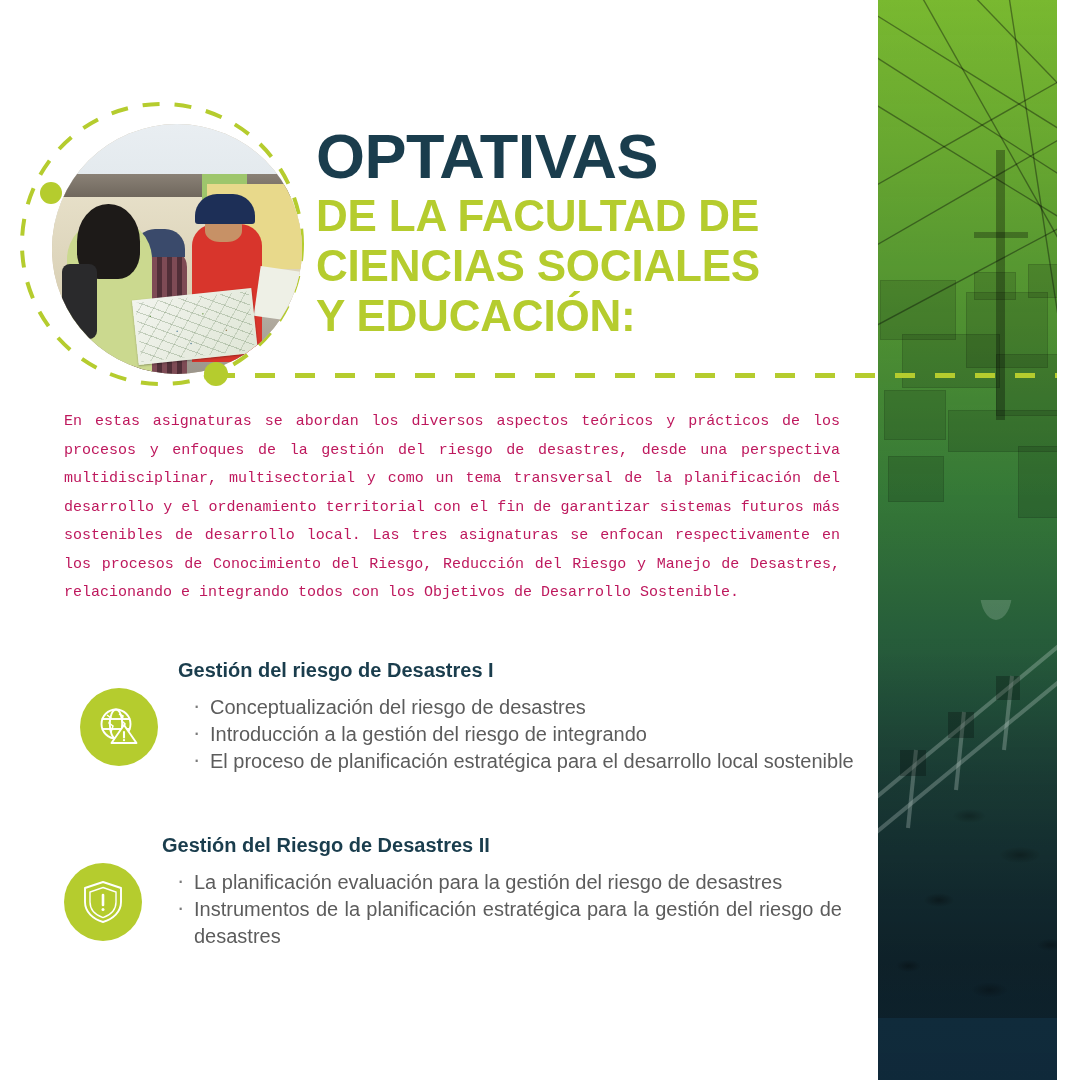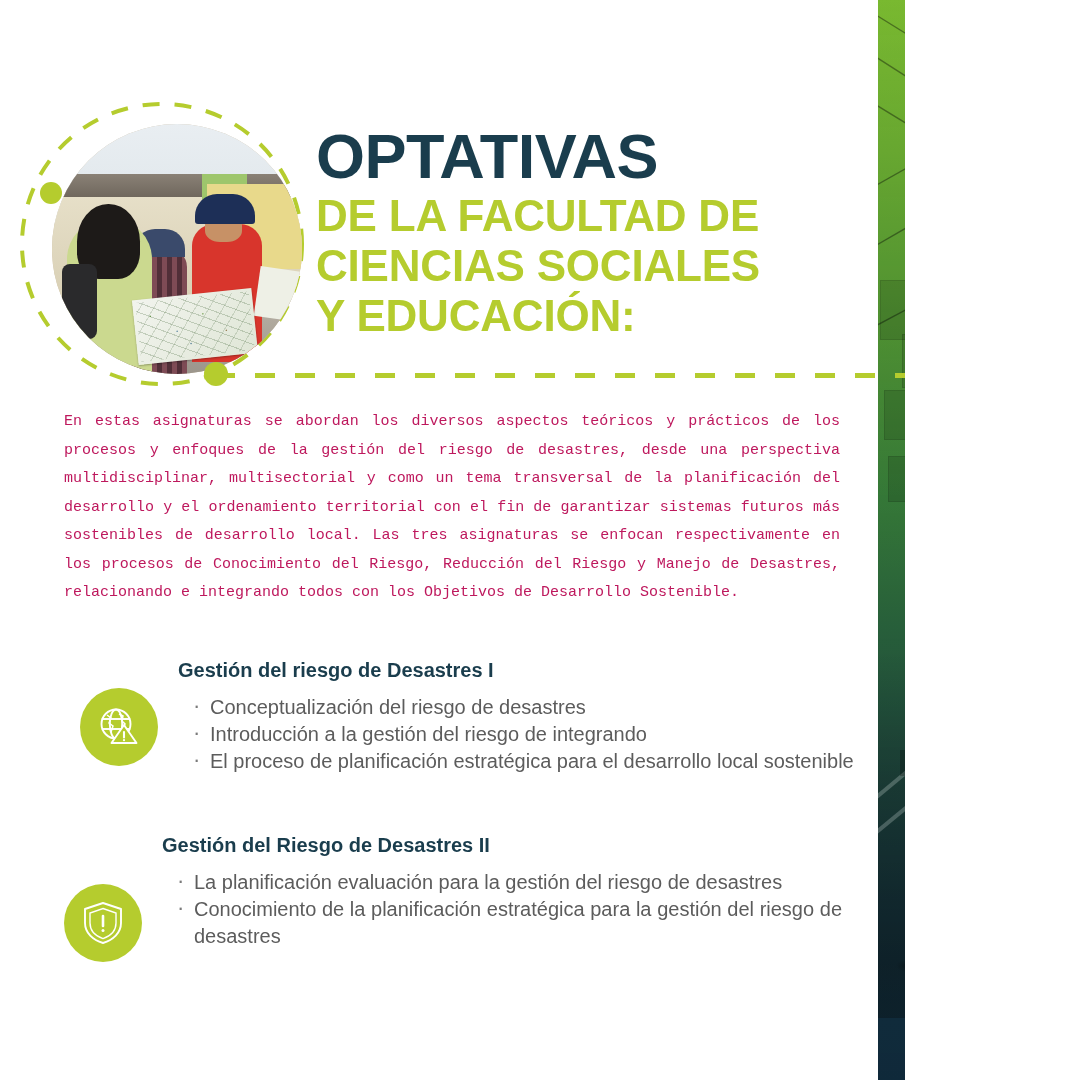--- a/index.html
+++ b/index.html
@@ -3,21 +3,21 @@
 <meta charset="utf-8">
 <style>
   html,body{margin:0;padding:0;}
   body{
     width:1081px;height:1080px;
     background:#ffffff;
     font-family:"Liberation Sans", sans-serif;
     overflow:hidden;
     position:relative;
   }
-  #poster{position:relative;width:905px;height:1080px;background:#fff;overflow:hidden;}
+  #poster{position:relative;width:1057px;height:1080px;background:#fff;overflow:hidden;}
 
   
   .right-panel{
     position:absolute;left:878px;top:0;width:203px;height:1080px;overflow:hidden;
   }
   .rp-photo{position:absolute;inset:0;}
   
   .rp-sky{
     position:absolute;left:0;top:0;width:100%;height:100%;
     background:linear-gradient(180deg,#8cc63e 0%,#79b53c 14%,#5d9e3c 30%,#3f8541 46%,#2f6a47 60%,#27544c 72%,#1f4450 85%,#17394d 100%);
@@ -116,21 +116,21 @@
   .para{
     position:absolute;left:64px;top:408px;width:776px;
     font-size:15px;line-height:28.5px;color:#be185d;
     text-align:justify;
     font-family:Liberation Mono, monospace;
   }
 
   
   .section{position:absolute;display:flex;align-items:flex-start;}
   .sec1{left:80px;top:658px;width:790px;}
-  .sec2{left:64px;top:833px;width:790px;align-items:flex-end;}
+  .sec2{left:64px;top:833px;width:790px;}
   .icon-circle{
     width:78px;height:78px;border-radius:50%;background:#b5cc2e;
     flex:0 0 78px;display:flex;align-items:center;justify-content:center;
     margin-top:30px;margin-right:20px;
   }
   .sec-body{flex:1;}
   .sec-head{
     font-size:20px;font-weight:bold;color:#1a3d4d;margin:0 0 5px 0;line-height:24px;
   }
   .sec-list{list-style:none;margin:12px;padding:0;}
@@ -276,18 +276,18 @@
         <path d="M23 3 L41 9 V23 C41 33 33 40 23 43 C13 40 5 33 5 23 V9 Z" stroke-linejoin="round"></path>
         <path d="M23 8.5 L36 13 V23 C36 31 30 36.2 23 38.6 C16 36.2 10 31 10 23 V13 Z" stroke-width="1.4"></path>
         <line x1="23" y1="16" x2="23" y2="26" stroke-width="2.6" stroke-linecap="round"></line>
         <circle cx="23" cy="30.5" r="1.5" fill="#ffffff" stroke="none"></circle>
       </svg>
     </div>
     <div class="sec-body">
       <div class="sec-head">Gestión del Riesgo de Desastres II</div>
       <ul class="sec-list">
         <li>La planificación evaluación para la gestión del riesgo de desastres</li>
-        <li>Conocimiento de la planificación estratégica para la gestión del riesgo de desastres</li>
+        <li>Instrumentos de la planificación estratégica para la gestión del riesgo de desastres</li>
       </ul>
     </div>
   </div>
 
 </div>
 
 </body></html>

